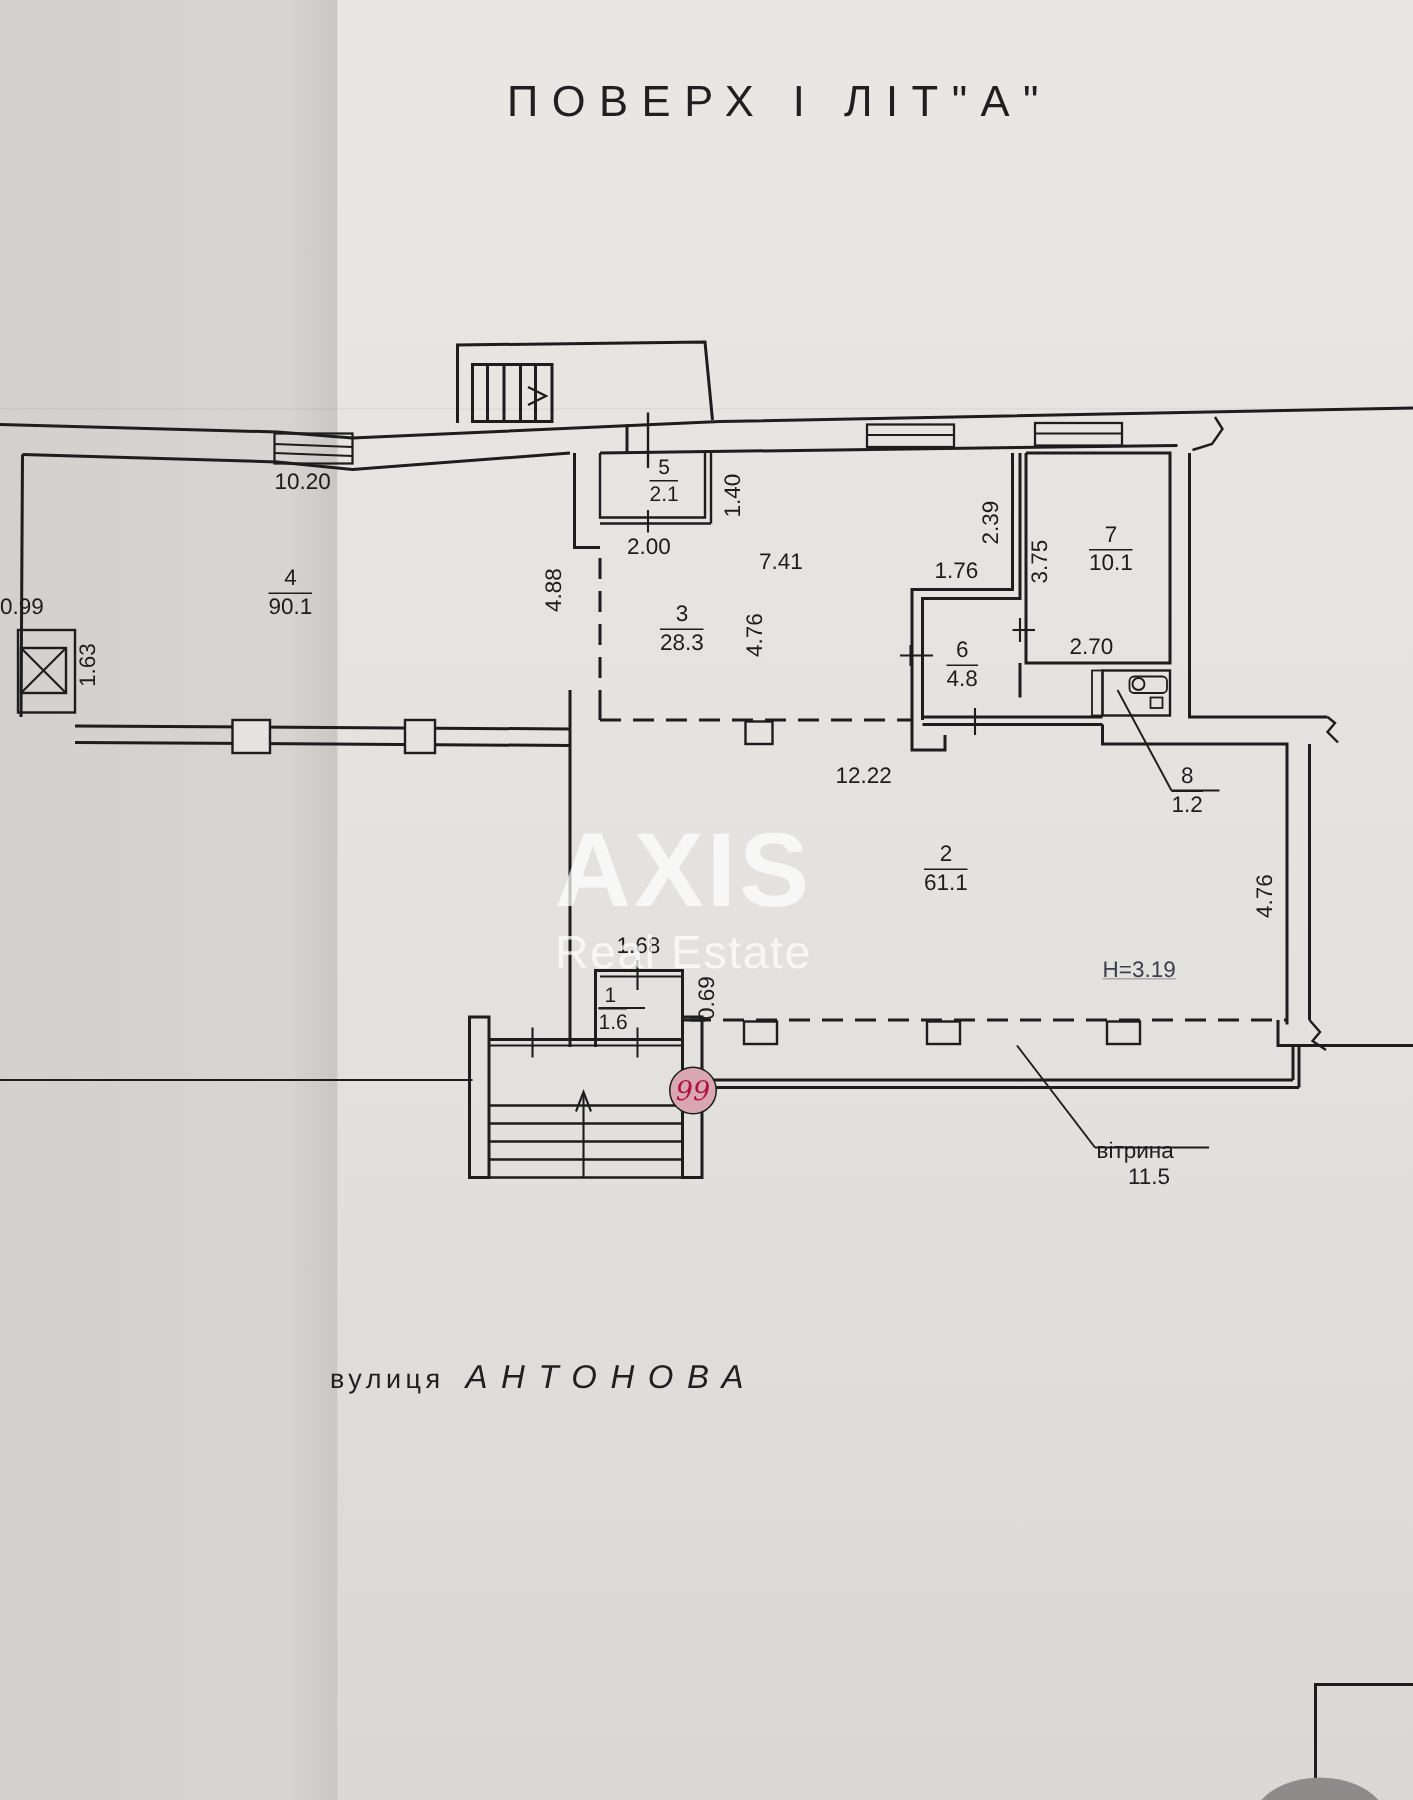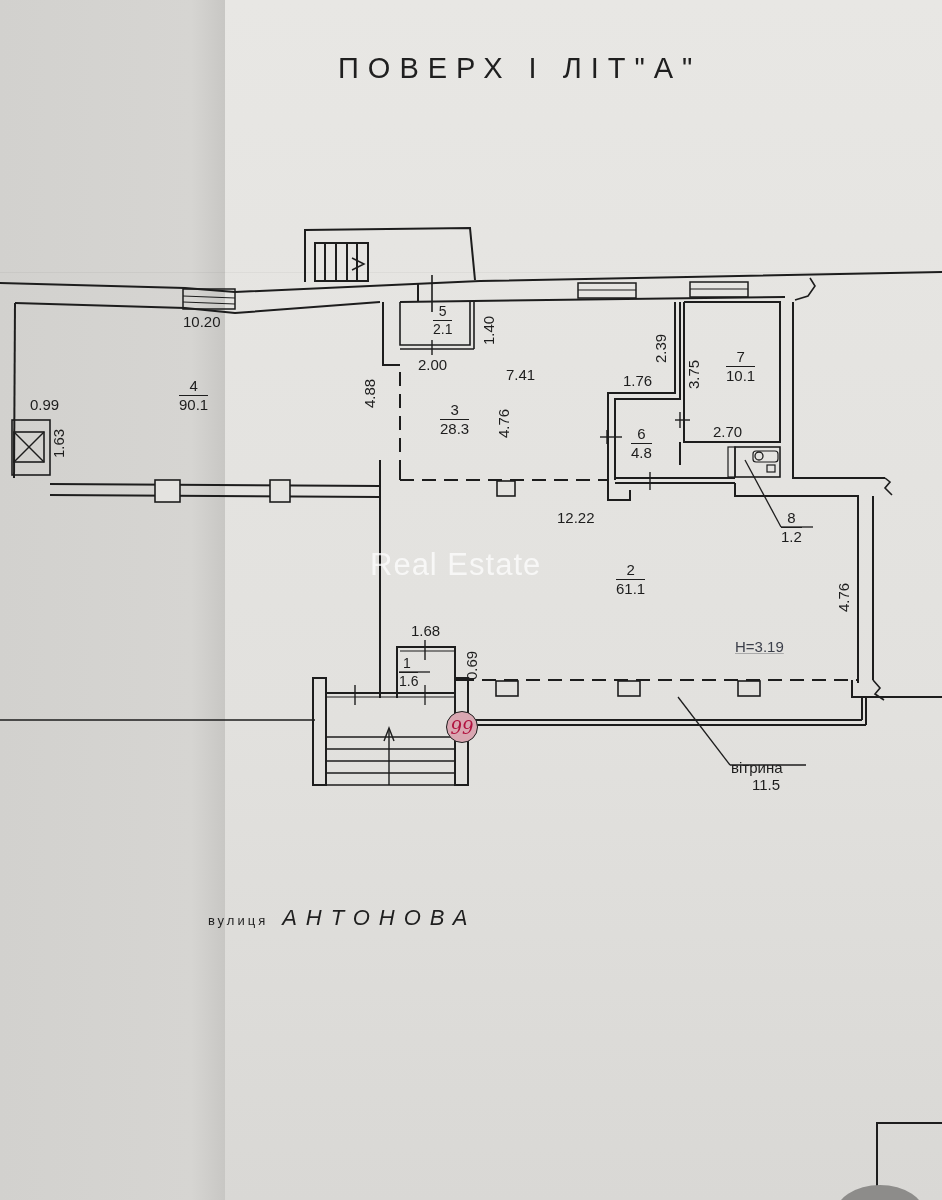--- a/index.html
+++ b/index.html
@@ -21,21 +21,21 @@
     background:rgba(0,0,0,0.04);
   }
   .title {
     position:absolute; left:338px; top:52px;
     font-size:29px; letter-spacing:9px; color:#1f1f1f;
   }
   .street {
     position:absolute; left:208px; top:905px;
     font-size:22px; color:#1f1f1f; letter-spacing:2px;
   }
-  .street .prefix { font-size:13px; letter-spacing:3px; margin-right:14px; }
+  .street .prefix { font-size:18px; letter-spacing:3px; margin-right:14px;margin-left:12px; }
   .street .name { letter-spacing:9px;font-style:italic; }
   svg.plan { position:absolute; left:0; top:0; }
   .lbl {
     position:absolute; font-size:15px; color:#1d1d1d; line-height:1;
     white-space:nowrap;
   }
   .vert { transform:rotate(-90deg); transform-origin:left top; }
   .room {
     position:absolute; text-align:center; font-size:15px; color:#1d1d1d; line-height:1.05;
   }
@@ -181,21 +181,21 @@
   <line x1="326" y1="761" x2="455" y2="761" stroke-width="1.6"></line>
   <line x1="326" y1="773" x2="455" y2="773" stroke-width="1.6"></line>
   <line x1="326" y1="785" x2="468" y2="785" stroke-width="1.6"></line>
   <line x1="389" y1="730" x2="389" y2="785" stroke-width="1.4"></line>
   <polyline points="384,741 389,728 394,741" stroke-width="1.4"></polyline>
 
   <polyline points="877,1200 877,1123 942,1123"></polyline>
 </svg>
 
 <div class="lbl" style="left:183px;top:314px;">10.20</div>
-<div class="lbl" style="left:14px;top:397px;padding-left:16px;">0.99</div>
+<div class="lbl" style="left:0;top:397px;">0.99</div>
 <div class="lbl vert" style="left:51px;top:458px;">1.63</div>
 <div class="lbl vert" style="left:362px;top:408px;">4.88</div>
 <div class="lbl" style="left:418px;top:357px;">2.00</div>
 <div class="lbl vert" style="left:481px;top:345px;">1.40</div>
 <div class="lbl" style="left:506px;top:367px;">7.41</div>
 <div class="lbl vert" style="left:496px;top:438px;">4.76</div>
 <div class="lbl" style="left:623px;top:373px;">1.76</div>
 <div class="lbl vert" style="left:653px;top:363px;">2.39</div>
 <div class="lbl vert" style="left:686px;top:389px;">3.75</div>
 <div class="lbl" style="left:713px;top:424px;">2.70</div>
@@ -238,20 +238,21 @@
 </div>
 
 <div class="height-lbl">H=3.19</div>
 
 <div class="lbl" style="left:731px;top:760px;">вітрина</div>
 <div class="lbl" style="left:752px;top:777px;">11.5</div>
 
 <div class="stamp">99</div>
 
 <div class="watermark">
+  <span class="wm-big">AXIS</span>
   <span class="wm-small">Real Estate</span>
 </div>
 
 <div class="street">
   <span class="prefix">вулиця</span><span class="name">АНТОНОВА</span>
 </div>
 
 <div class="shadow-circle"></div>
 
 </body></html>

